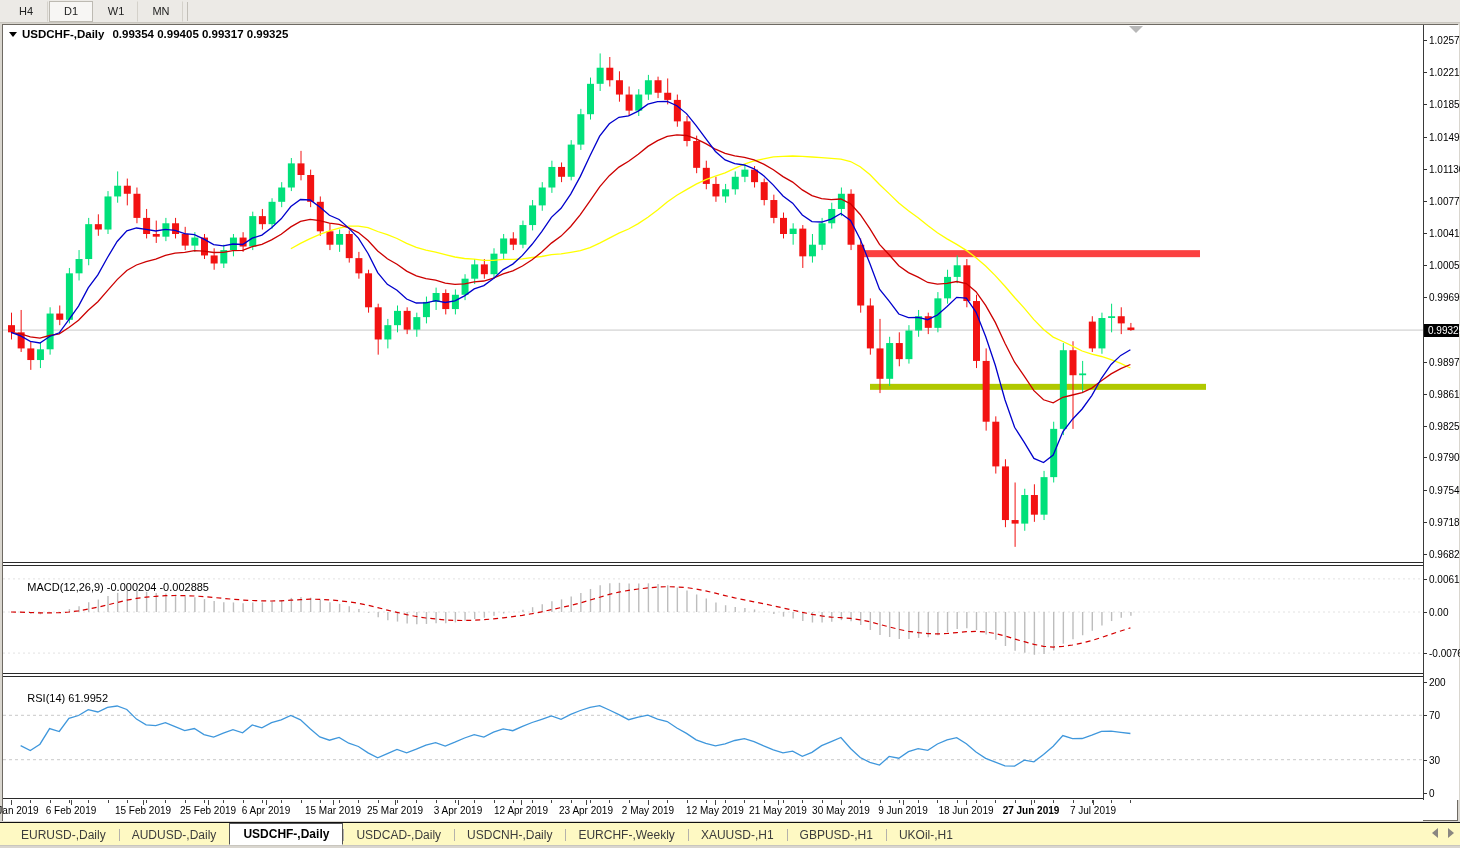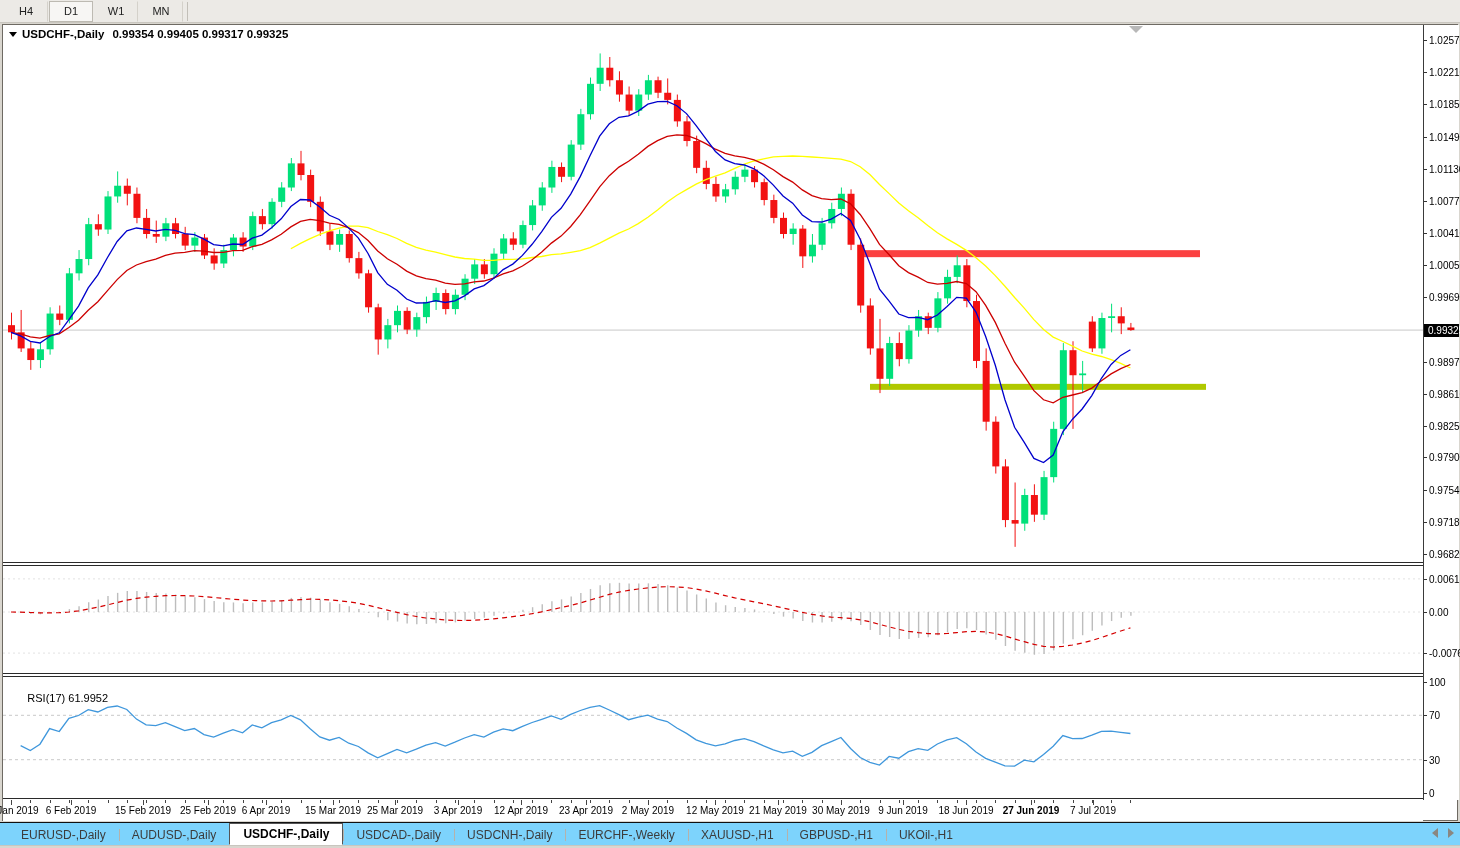--- a/index.html
+++ b/index.html
@@ -71,21 +71,21 @@
     position:absolute;left:0;top:775px;width:1420px;height:21px;background:#fff;
   }
   .time-label{
     position:absolute;top:5px;transform:translateX(-50%);
     font-size:10px;color:#000;white-space:nowrap;
   }
   .time-tick{position:absolute;top:0;width:1px;background:#444;}
   
   .tab-strip{
     position:absolute;left:0;top:822px;width:1460px;height:24px;
-    background:#7dd3fc;border-top:1px solid #111;border-bottom:1px solid #c9c6bf;
+    background:#fef9c3;border-top:1px solid #111;border-bottom:1px solid #c9c6bf;
     display:flex;align-items:flex-end;padding-left:8px;box-sizing:border-box;
   }
   .tab{
     height:20px;display:flex;align-items:center;padding:0 13px;
     font-size:12px;color:#3c3c3c;position:relative;cursor:default;white-space:nowrap;
   }
   .tab:not(.active):not(:first-child)::before{
     content:"";position:absolute;left:0;top:4px;height:12px;width:1px;background:#b5b2ab;
   }
   .tab.active{
@@ -485,31 +485,34 @@
         <line x1="1060.3500000000001" y1="46" x2="1060.3500000000001" y2="77.72579134798615" stroke="#bdbdbd" stroke-width="1.4"></line>
         <line x1="1070" y1="46" x2="1070" y2="73.18108679292266" stroke="#bdbdbd" stroke-width="1.4"></line>
         <line x1="1079.65" y1="46" x2="1079.65" y2="69.22451100997739" stroke="#bdbdbd" stroke-width="1.4"></line>
         <line x1="1089.3" y1="46" x2="1089.3" y2="64.65380906026289" stroke="#bdbdbd" stroke-width="1.4"></line>
         <line x1="1098.95" y1="46" x2="1098.95" y2="59.39558036393014" stroke="#bdbdbd" stroke-width="1.4"></line>
         <line x1="1108.6000000000001" y1="46" x2="1108.6000000000001" y2="55.03707548373931" stroke="#bdbdbd" stroke-width="1.4"></line>
         <line x1="1118.25" y1="46" x2="1118.25" y2="51.86392122736403" stroke="#bdbdbd" stroke-width="1.4"></line>
         <line x1="1127.9" y1="46" x2="1127.9" y2="49.634083320205164" stroke="#bdbdbd" stroke-width="1.4"></line>
         <polyline fill="none" stroke="#d40000" stroke-width="1.2" points="8,46.0 17.65,46.2 27.3,46.5 36.95,46.9 46.6,46.9 56.25,46.7 65.9,46.0 75.55,44.8 85.2,43.1 94.85000000000001,41.2 104.5,38.9 114.15,36.5 123.80000000000001,34.2 133.45,32.4 143.1,31.1 152.75,30.3 162.4,29.7 172.05,29.5 181.70000000000002,29.6 191.35,30.0 201,30.6 210.65,31.5 220.3,32.4 229.95000000000002,33.2 239.60000000000002,34.0 249.25,34.5 258.9,34.9 268.55,35.0 278.2,34.8 287.85,34.2 297.5,33.6 307.15000000000003,33.2 316.8,33.3 326.45,33.9 336.1,34.7 345.75,35.8 355.40000000000003,37.3 365.05,39.2 374.7,41.6 384.35,44.1 394,46.4 403.65000000000003,48.6 413.3,50.5 422.95,52.0 432.6,53.0 442.25,53.9 451.90000000000003,54.4 461.55,54.5 471.20000000000005,54.2 480.85,53.7 490.5,52.9 500.15000000000003,51.8 509.8,50.6 519.45,49.3 529.1,47.7 538.75,45.8 548.4,43.7 558.0500000000001,41.6 567.7,39.4 577.35,36.9 587,34.1 596.65,31.2 606.3000000000001,28.4 615.95,26.1 625.6,24.4 635.25,23.0 644.9,21.9 654.5500000000001,21.1 664.2,20.7 673.85,20.9 683.5,21.6 693.15,23.0 702.8000000000001,24.9 712.45,27.2 722.1,29.6 731.75,31.9 741.4,33.9 751.0500000000001,35.8 760.7,37.7 770.35,39.8 780,42.0 789.65,44.1 799.3000000000001,46.3 808.95,48.3 818.6,49.9 828.25,51.1 837.9,51.7 847.5500000000001,52.4 857.2,53.8 866.85,55.8 876.5,58.4 886.15,60.9 895.8000000000001,63.4 905.45,65.3 915.1,66.6 924.75,67.6 934.4000000000001,67.9 944.0500000000001,67.5 953.7,66.6 963.35,65.7 973,65.4 982.6500000000001,66.0 992.3000000000001,67.5 1001.95,70.0 1011.6,73.0 1021.25,75.7 1030.9,78.3 1040.55,80.3 1050.2,81.1 1059.8500000000001,80.4 1069.5,79.0 1079.15,77.0 1088.8,74.6 1098.45,71.5 1108.1000000000001,68.2 1117.75,65.0 1127.4,61.9" stroke-dasharray="5 4"></polyline>
       </svg>
+    <div class="pane-label">
+      <span>MACD(12,26,9)</span> <span>-0.000204</span> <span>-0.002885</span>
+    </div>
   </div>
   <div id="divider-2" class="pane-divider"></div>
 
   <div id="pane-rsi" class="pane">
     <svg id="svg-rsi" width="1420" height="121">
         <line x1="0" y1="38.300000000000004" x2="1420" y2="38.300000000000004" stroke="#c9c9c9" stroke-width="1" stroke-dasharray="3 3"></line>
         <line x1="0" y1="82.7" x2="1420" y2="82.7" stroke="#c9c9c9" stroke-width="1" stroke-dasharray="3 3"></line>
         <polyline fill="none" stroke="#3f97dc" stroke-width="1.3" points="17.65,68.7 27.3,73.6 36.95,67.2 46.6,51.6 56.25,54.5 65.9,41.4 75.55,38.5 85.2,32.6 94.85000000000001,35.0 104.5,30.3 114.15,29.0 123.80000000000001,32.5 133.45,42.1 143.1,47.8 152.75,48.7 162.4,45.7 172.05,49.6 181.70000000000002,53.6 191.35,51.5 201,57.6 210.65,60.1 220.3,56.1 229.95000000000002,52.7 239.60000000000002,55.8 249.25,48.0 258.9,50.8 268.55,45.7 278.2,42.8 287.85,38.5 297.5,42.8 307.15000000000003,51.8 316.8,59.9 326.45,63.2 336.1,60.4 345.75,66.2 355.40000000000003,69.5 365.05,75.9 374.7,80.8 384.35,76.6 394,72.5 403.65000000000003,75.8 413.3,72.2 422.95,68.1 432.6,65.7 442.25,69.1 451.90000000000003,65.2 461.55,61.0 471.20000000000005,57.6 480.85,60.1 490.5,55.2 500.15000000000003,51.8 509.8,53.7 519.45,49.4 529.1,45.5 538.75,42.3 548.4,39.0 558.0500000000001,42.4 567.7,37.4 577.35,33.5 587,30.3 596.65,28.7 606.3000000000001,33.0 615.95,37.7 625.6,42.7 635.25,40.2 644.9,38.2 654.5500000000001,42.2 664.2,44.5 673.85,51.0 683.5,56.4 693.15,62.8 702.8000000000001,66.3 712.45,68.9 722.1,66.9 731.75,63.5 741.4,61.6 751.0500000000001,64.7 760.7,68.9 770.35,72.8 780,75.9 789.65,74.1 799.3000000000001,79.3 808.95,75.4 818.6,68.6 828.25,64.6 837.9,60.5 847.5500000000001,71.5 857.2,80.5 866.85,85.3 876.5,88.1 886.15,79.4 895.8000000000001,81.2 905.45,74.7 915.1,71.7 924.75,73.3 934.4000000000001,67.0 944.0500000000001,62.9 953.7,60.7 963.35,66.8 973,75.0 982.6500000000001,81.3 992.3000000000001,85.1 1001.95,88.9 1011.6,89.1 1021.25,83.2 1030.9,84.8 1040.55,77.5 1050.2,69.3 1059.8500000000001,58.6 1069.5,61.7 1079.15,61.5 1088.8,58.2 1098.45,54.4 1108.1000000000001,54.2 1117.75,55.4 1127.4,56.5"></polyline>
       </svg>
     <div class="pane-label">
-      <span>RSI(17)</span> <span>61.9952</span>
+      <span>RSI(14)</span> <span>61.9952</span>
     </div>
   </div>
   <div id="divider-3" class="pane-divider"></div>
 
   <div class="time-axis" id="time-axis">
       <div class="time-tick" style="left: 8px; height: 3px;"></div>
       <div class="time-tick" style="left: 27.3px; height: 3px;"></div>
       <div class="time-tick" style="left: 46.6px; height: 3px;"></div>
       <div class="time-tick" style="left: 65.9px; height: 3px;"></div>
       <div class="time-tick" style="left: 85.2px; height: 3px;"></div>
@@ -637,21 +640,21 @@
       <div class="axis-label" style="top: 491.83px;">0.97180</div>
       <div class="axis-tick" style="top: 496.83px;"></div>
       <div class="axis-label" style="top: 524.01px;">0.96820</div>
       <div class="axis-tick" style="top: 529.01px;"></div>
       <div class="axis-label" style="top: 548.898px;">0.00613</div>
       <div class="axis-tick" style="top: 553.898px;"></div>
       <div class="axis-label" style="top: 582px;">0.00</div>
       <div class="axis-tick" style="top: 587px;"></div>
       <div class="axis-label" style="top: 623.094px;">-0.00761</div>
       <div class="axis-tick" style="top: 628.094px;"></div>
-      <div class="axis-label" style="top: 652px;">100</div>
+      <div class="axis-label" style="top: 652px;">200</div>
       <div class="axis-tick" style="top: 657px;"></div>
       <div class="axis-label" style="top: 685.3px;">70</div>
       <div class="axis-tick" style="top: 690.3px;"></div>
       <div class="axis-label" style="top: 729.7px;">30</div>
       <div class="axis-tick" style="top: 734.7px;"></div>
       <div class="axis-label" style="top: 763px;">0</div>
       <div class="axis-tick" style="top: 768px;"></div>
       <div class="price-badge" style="top: 298.588px;">0.99325</div>
     </div>
 </div>

